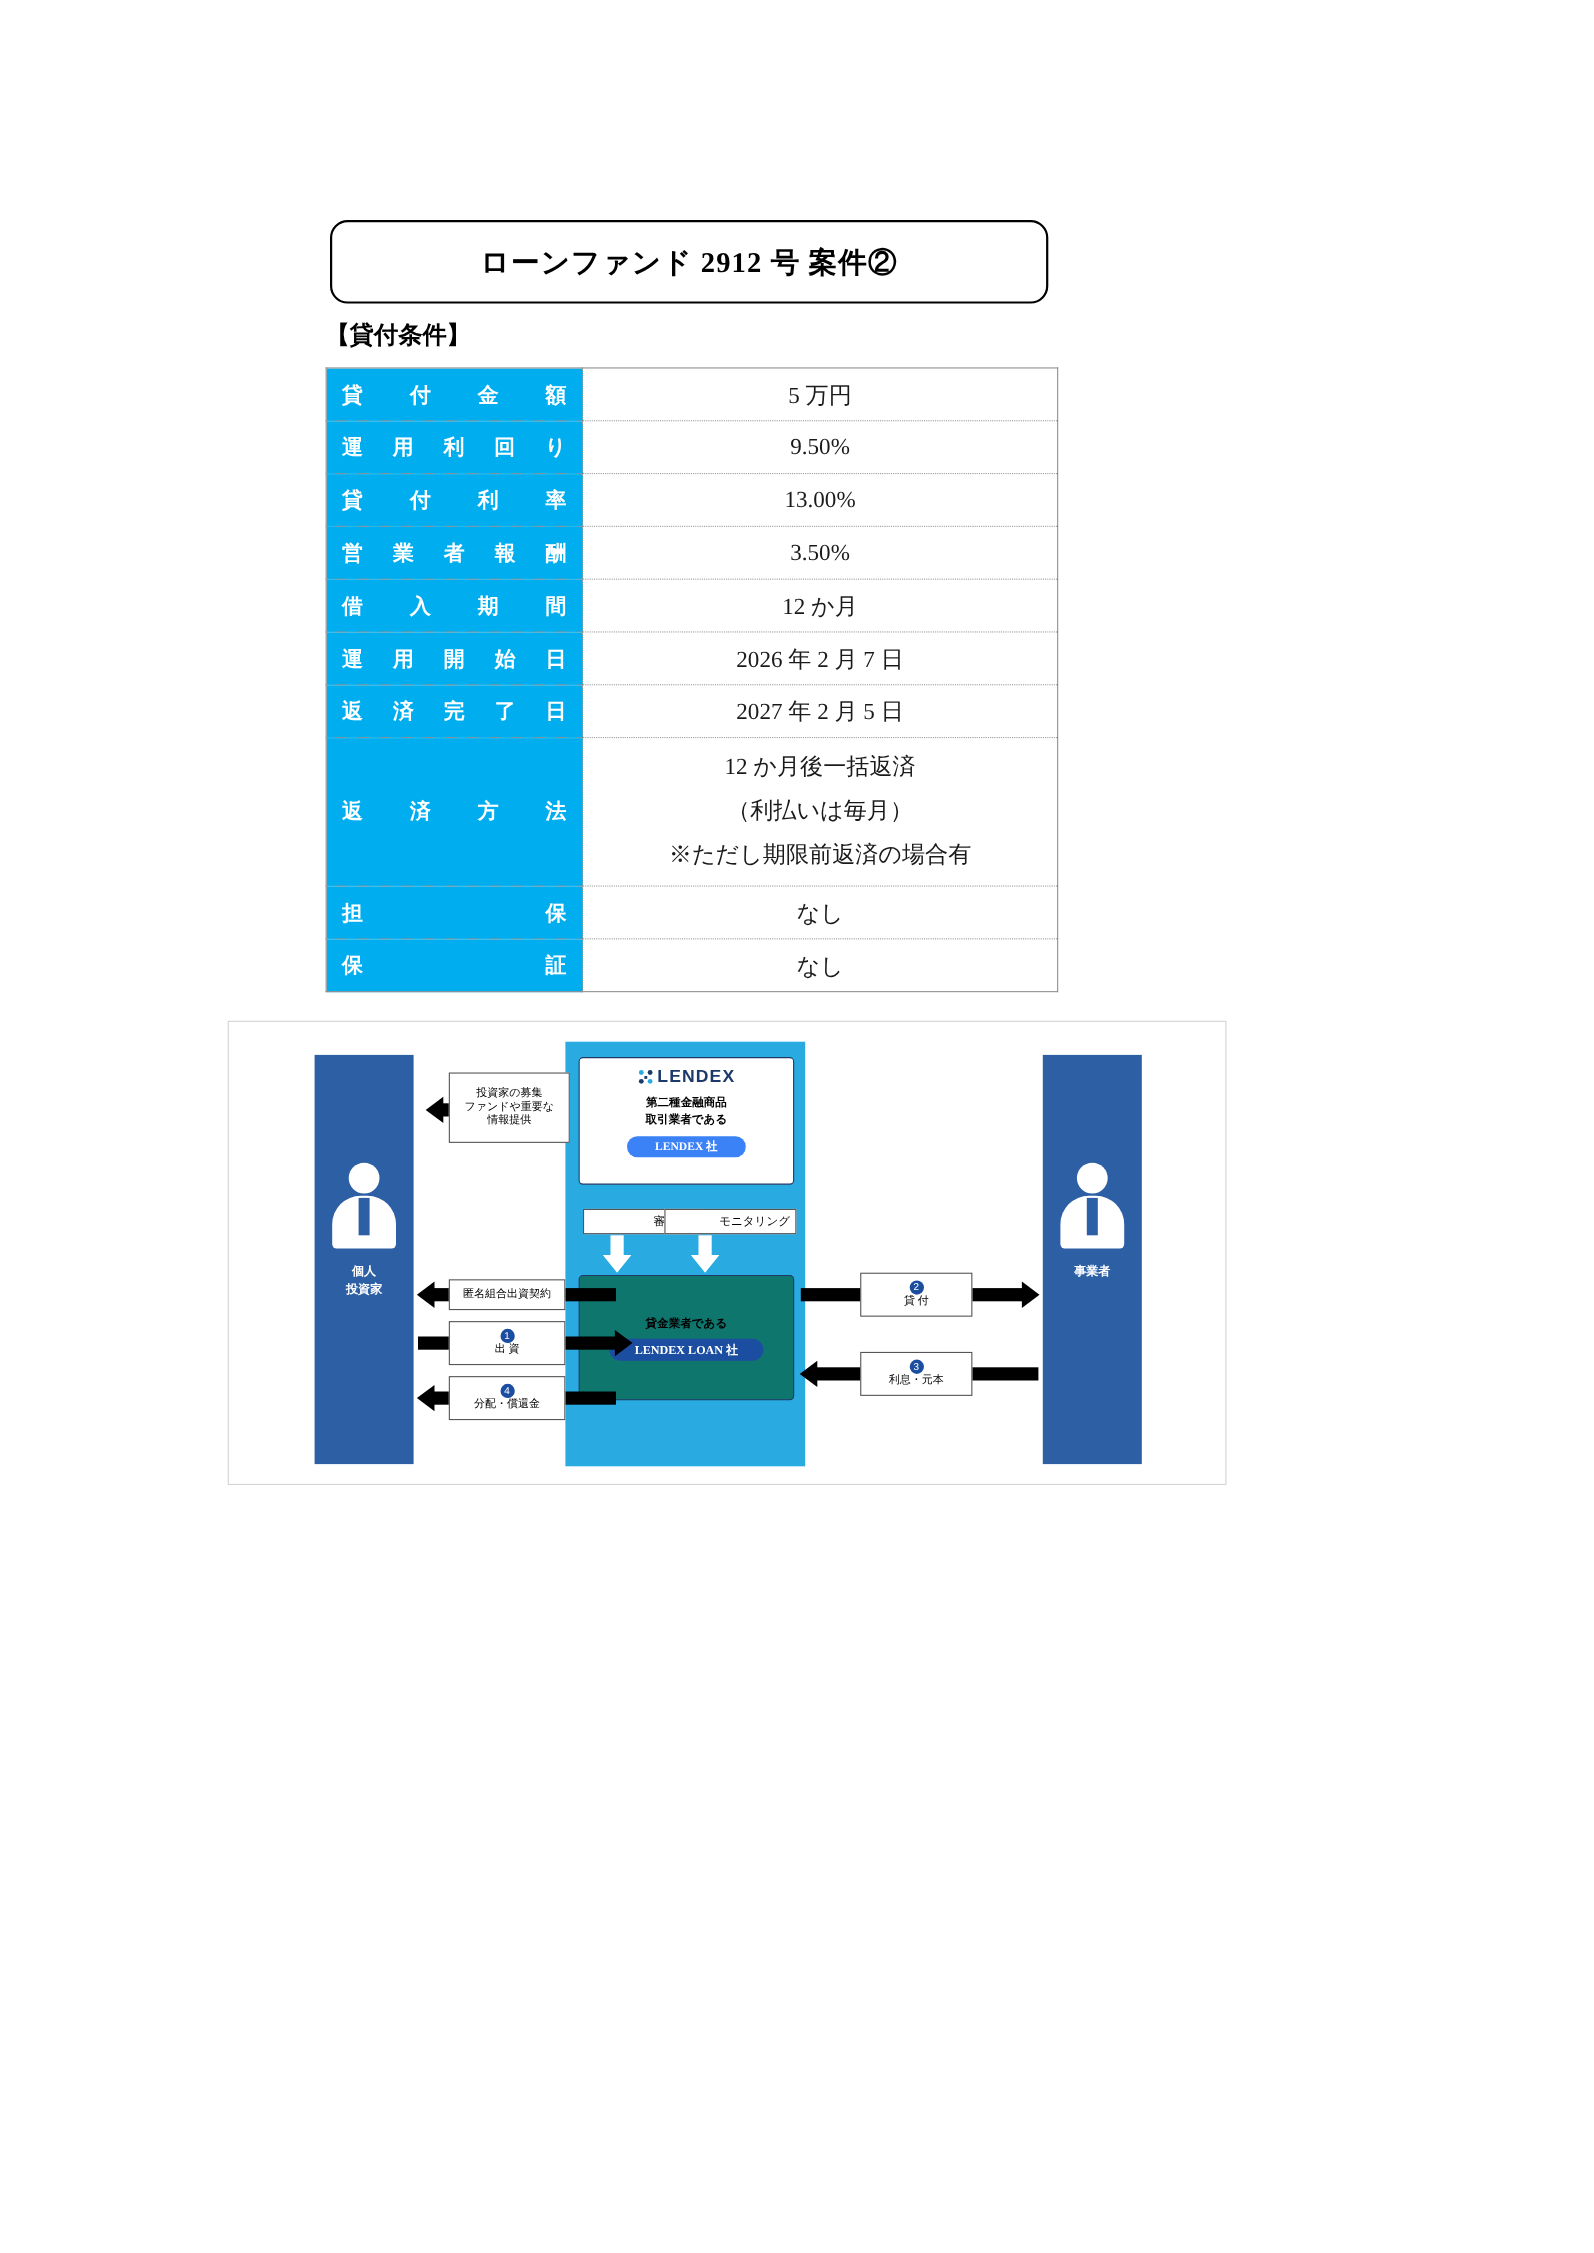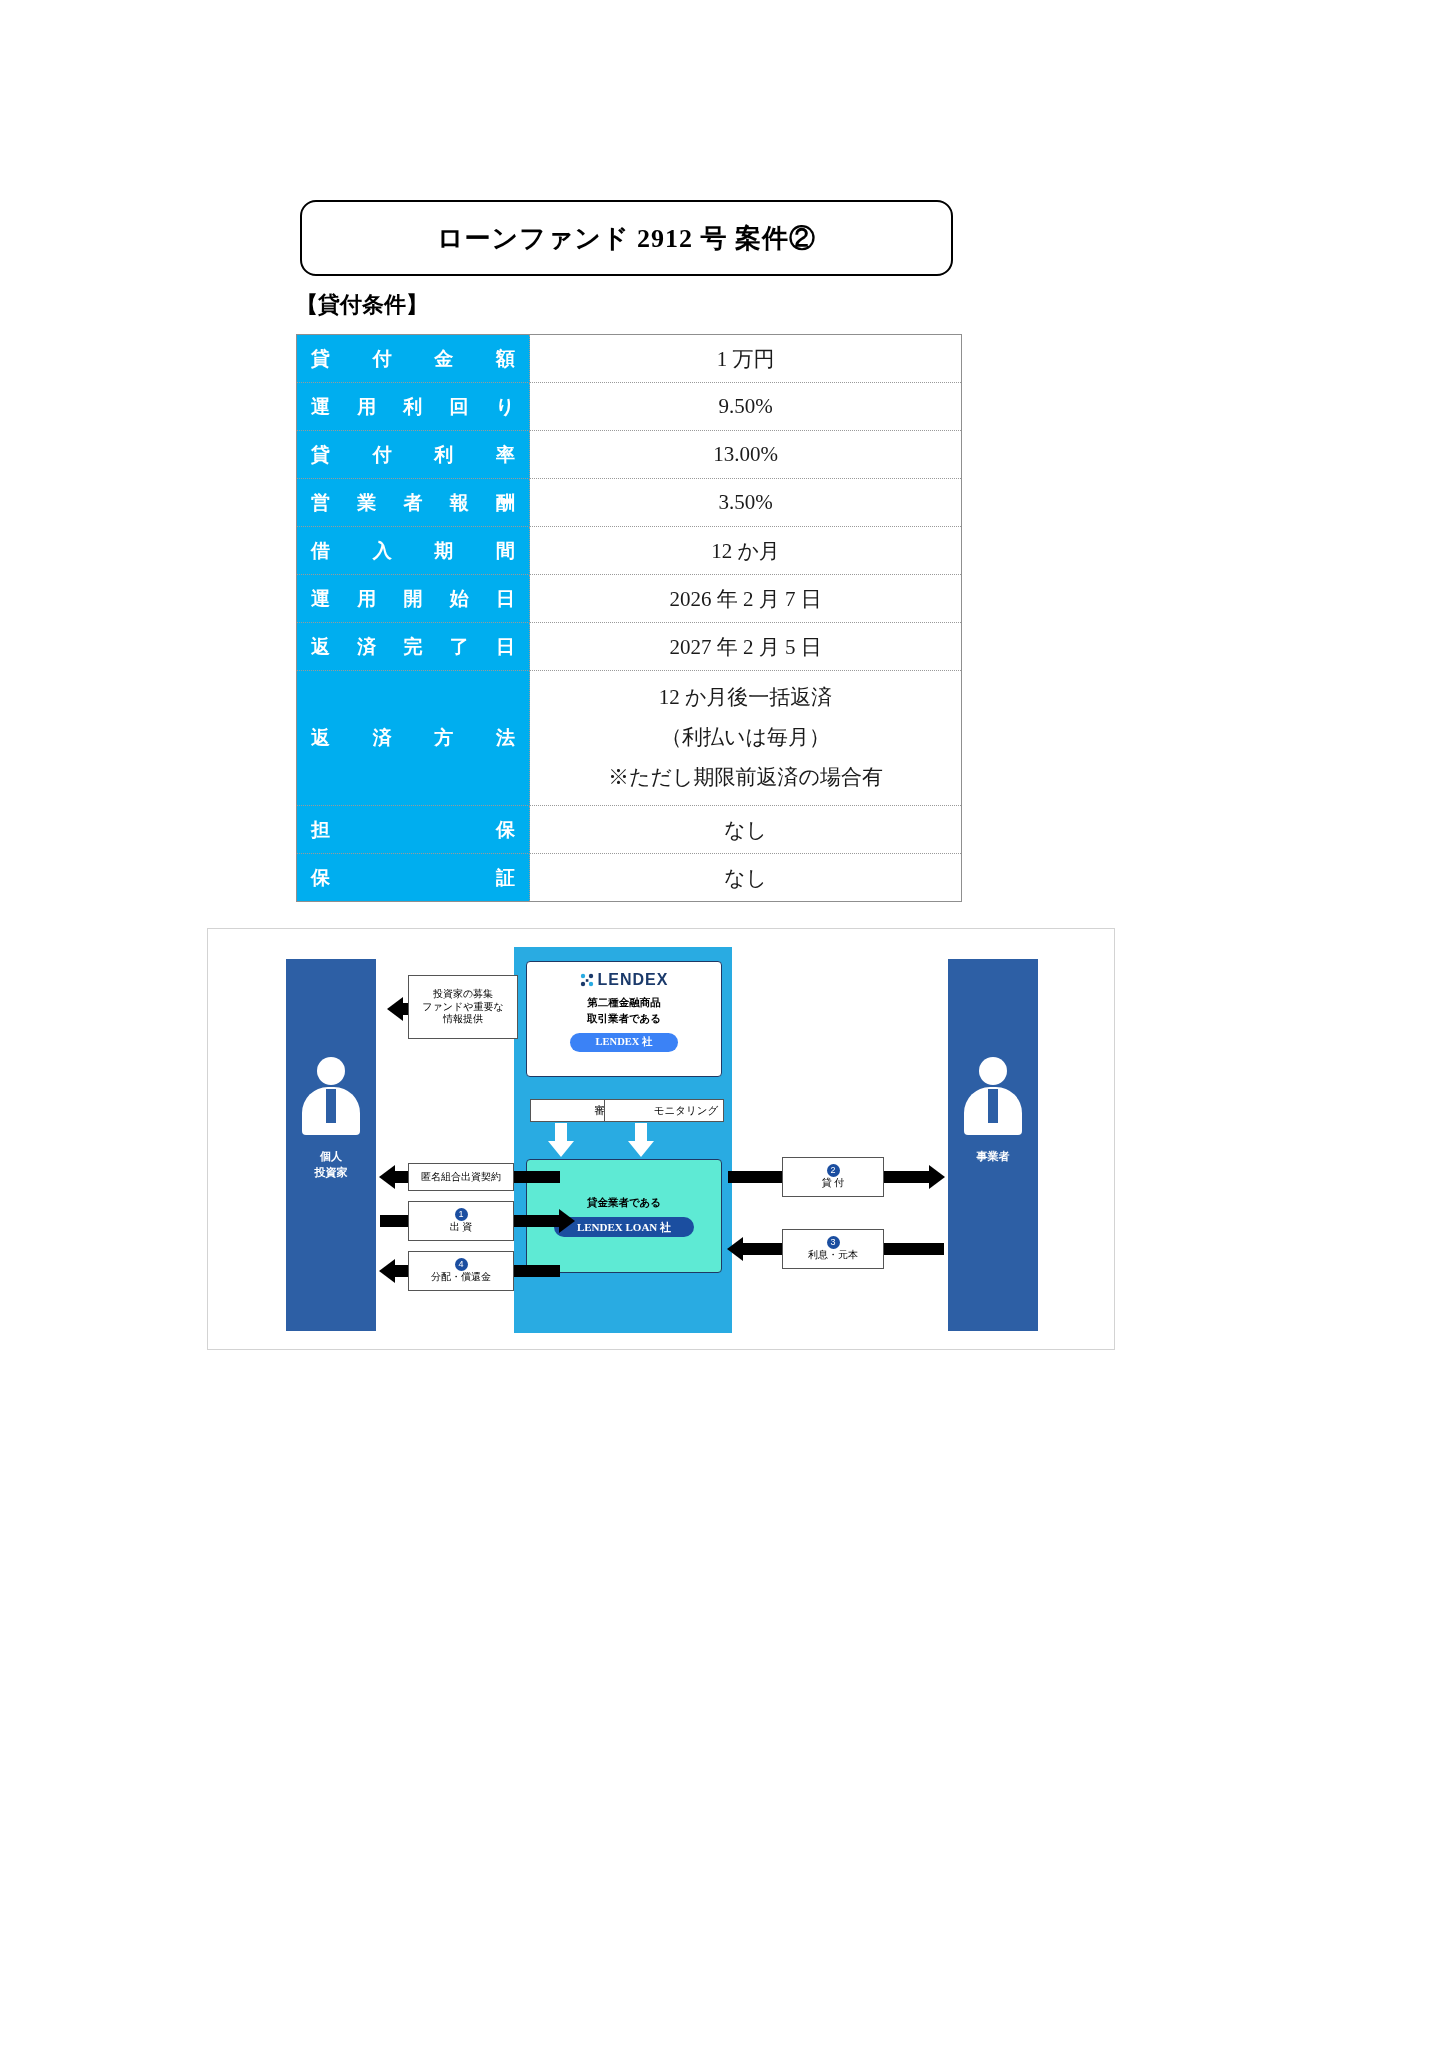--- a/index.html
+++ b/index.html
@@ -287,21 +287,21 @@
     border-top: 16px solid #ffffff;
   }
 
   
   .card-bottom {
     position: absolute;
     left: 296px;
     top: 212px;
     width: 194px;
     height: 112px;
-    background: #5eead4;
+    background: #0f766e;
     border: 1px solid #1f3864;
     border-radius: 4px;
   }
   .card-bottom .sub {
     margin-top: 36px;
     text-align: center;
     font-size: 10.5px;
     font-weight: bold;
     font-family: "Liberation Serif", serif;
   }
@@ -393,21 +393,21 @@
     <tbody id="cond-body">
         <tr>
           <td class="lbl">
             <div class="lbl-inner">
               <span>貸</span>
               <span>付</span>
               <span>金</span>
               <span>額</span>
             </div>
           </td>
-          <td class="val">1 万円</td>
+          <td class="val">5 万円</td>
         </tr>
         <tr>
           <td class="lbl">
             <div class="lbl-inner">
               <span>運</span>
               <span>用</span>
               <span>利</span>
               <span>回</span>
               <span>り</span>
             </div>

